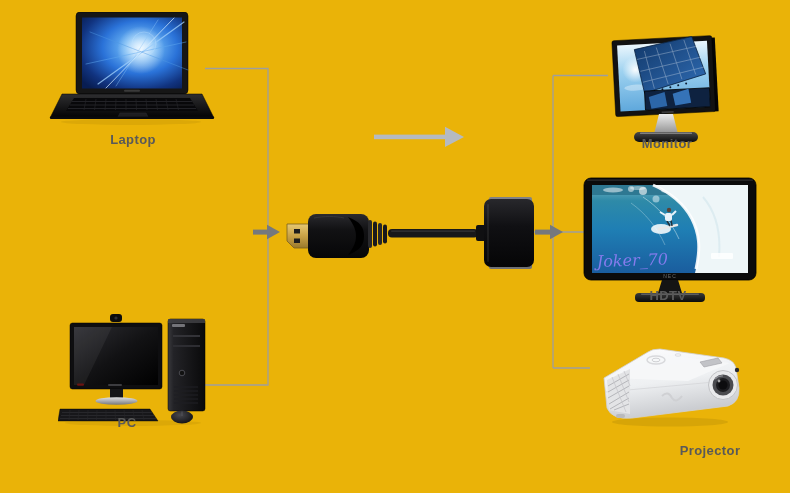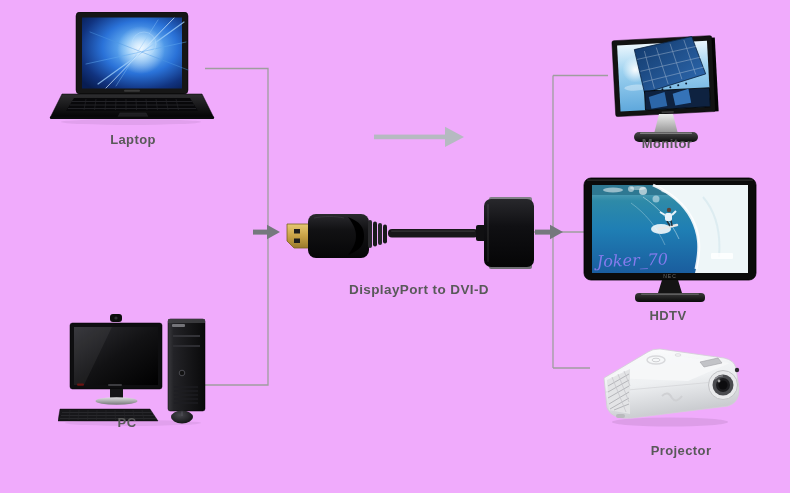--- a/index.html
+++ b/index.html
@@ -1,16 +1,16 @@
 <!DOCTYPE html>
 <html><head>
 <meta charset="utf-8">
 <style>
   html,body{margin:0;padding:0;background:#ffffff;}
-  .frame{position:relative;width:790px;height:493px;background:#f0abfc;overflow:hidden;
+  .frame{position:relative;width:790px;height:493px;background:#eab308;overflow:hidden;
          font-family:"Liberation Sans",sans-serif;}
   .gfx{position:absolute;}
   .node-label{position:absolute;transform:translateX(-50%);font-weight:bold;font-size:13px;
               color:#595959;letter-spacing:.4px;white-space:nowrap;}
   .adapter-label{font-size:13.5px;}
   svg{display:block;}
 </style>
 </head>
 <body>
 
@@ -207,21 +207,20 @@
       <rect x="107" y="34.4" width="84" height="1.4" rx="0.7" fill="#ffffff" opacity="0.13"></rect>
       <rect x="192" y="29" width="10" height="16" rx="2" fill="#101012"></rect>
     </g>
     <g>
       <rect x="205" y="1" width="43" height="6" rx="2" fill="#808186"></rect>
       <rect x="205" y="67" width="43" height="6" rx="2" fill="#6f7074"></rect>
       <rect x="200" y="3" width="50" height="68" rx="7" fill="url(#dviG)"></rect>
       <rect x="203" y="8" width="2" height="58" rx="1" fill="#ffffff" opacity="0.07"></rect>
     </g>
   </svg>
-  <div class="node-label adapter-label" style="left:419px;top:282px">DisplayPort to DVI-D</div>
 
   <svg class="gfx" style="left:606px;top:26px" width="120" height="120" viewBox="0 0 120 120">
     <defs>
       <linearGradient id="skyG" x1="0" y1="0" x2="0" y2="1">
         <stop offset="0" stop-color="#eaf6fd"></stop>
           <stop offset="0.4" stop-color="#9ed2f0"></stop>
         <stop offset="1" stop-color="#5fa8dc"></stop>
       </linearGradient>
       <linearGradient id="panelG" x1="0" y1="0" x2="1" y2="1">
         <stop offset="0" stop-color="#123869"></stop>
@@ -322,21 +321,21 @@
       <rect x="128" y="76" width="22" height="6" rx="1" fill="#ffffff" opacity="0.82"></rect>
       <text x="14" y="90" transform="rotate(-2 14 90)" font-family="DejaVu Serif, serif" font-style="italic" font-size="16" fill="#8b7cf0" opacity="0.95">Joker_70</text>
     </g>
     <text x="87" y="100.5" text-anchor="middle" font-family="Liberation Sans, sans-serif" font-size="5" letter-spacing="1" fill="#6a6a6a">NEC</text>
     <g>
       <polygon points="79,103 95,103 99,116 75,116" fill="#141414"></polygon>
       <rect x="52" y="116" width="70" height="9" rx="4" fill="url(#tvBaseG)"></rect>
       <rect x="58" y="116.6" width="58" height="1.4" rx="0.7" fill="#8a8a8a" opacity="0.5"></rect>
     </g>
   </svg>
-  <div class="node-label" style="left:668px;top:308px">HDTV</div>
+  <div class="node-label" style="left:668px;top:288px">HDTV</div>
 
   <svg class="gfx" style="left:592px;top:336px" width="160" height="95" viewBox="0 0 160 95">
     <defs>
       <linearGradient id="pBodyG" x1="0" y1="0" x2="0.3" y2="1">
         <stop offset="0" stop-color="#fdfdfe"></stop>
           <stop offset="0.55" stop-color="#eef0f2"></stop>
         <stop offset="1" stop-color="#c9cbcf"></stop>
       </linearGradient>
     </defs>
     <ellipse cx="78" cy="86" rx="58" ry="4.5" fill="#000000" opacity="0.08"></ellipse>
@@ -370,15 +369,15 @@
     </g>
     <g>
       <circle cx="131" cy="49" r="14.5" fill="#e8e9eb" stroke="#c2c3c6" stroke-width="1"></circle>
       <circle cx="131" cy="49" r="10.5" fill="#4a4b4f"></circle>
       <circle cx="131" cy="49" r="7" fill="#1c1c1f"></circle>
       <circle cx="131" cy="49" r="4.5" fill="#0c0c0e"></circle>
       <path d="M123,43 a10,10 0 0 1 8,-3" stroke="#8a8b90" stroke-width="1.2" fill="none"></path>
       <circle cx="127" cy="45" r="1.4" fill="#ffffff" opacity="0.6"></circle>
     </g>
   </svg>
-  <div class="node-label" style="left:681px;top:443px">Projector</div>
+  <div class="node-label" style="left:710px;top:443px">Projector</div>
 
 </div>
 
 </body></html>

